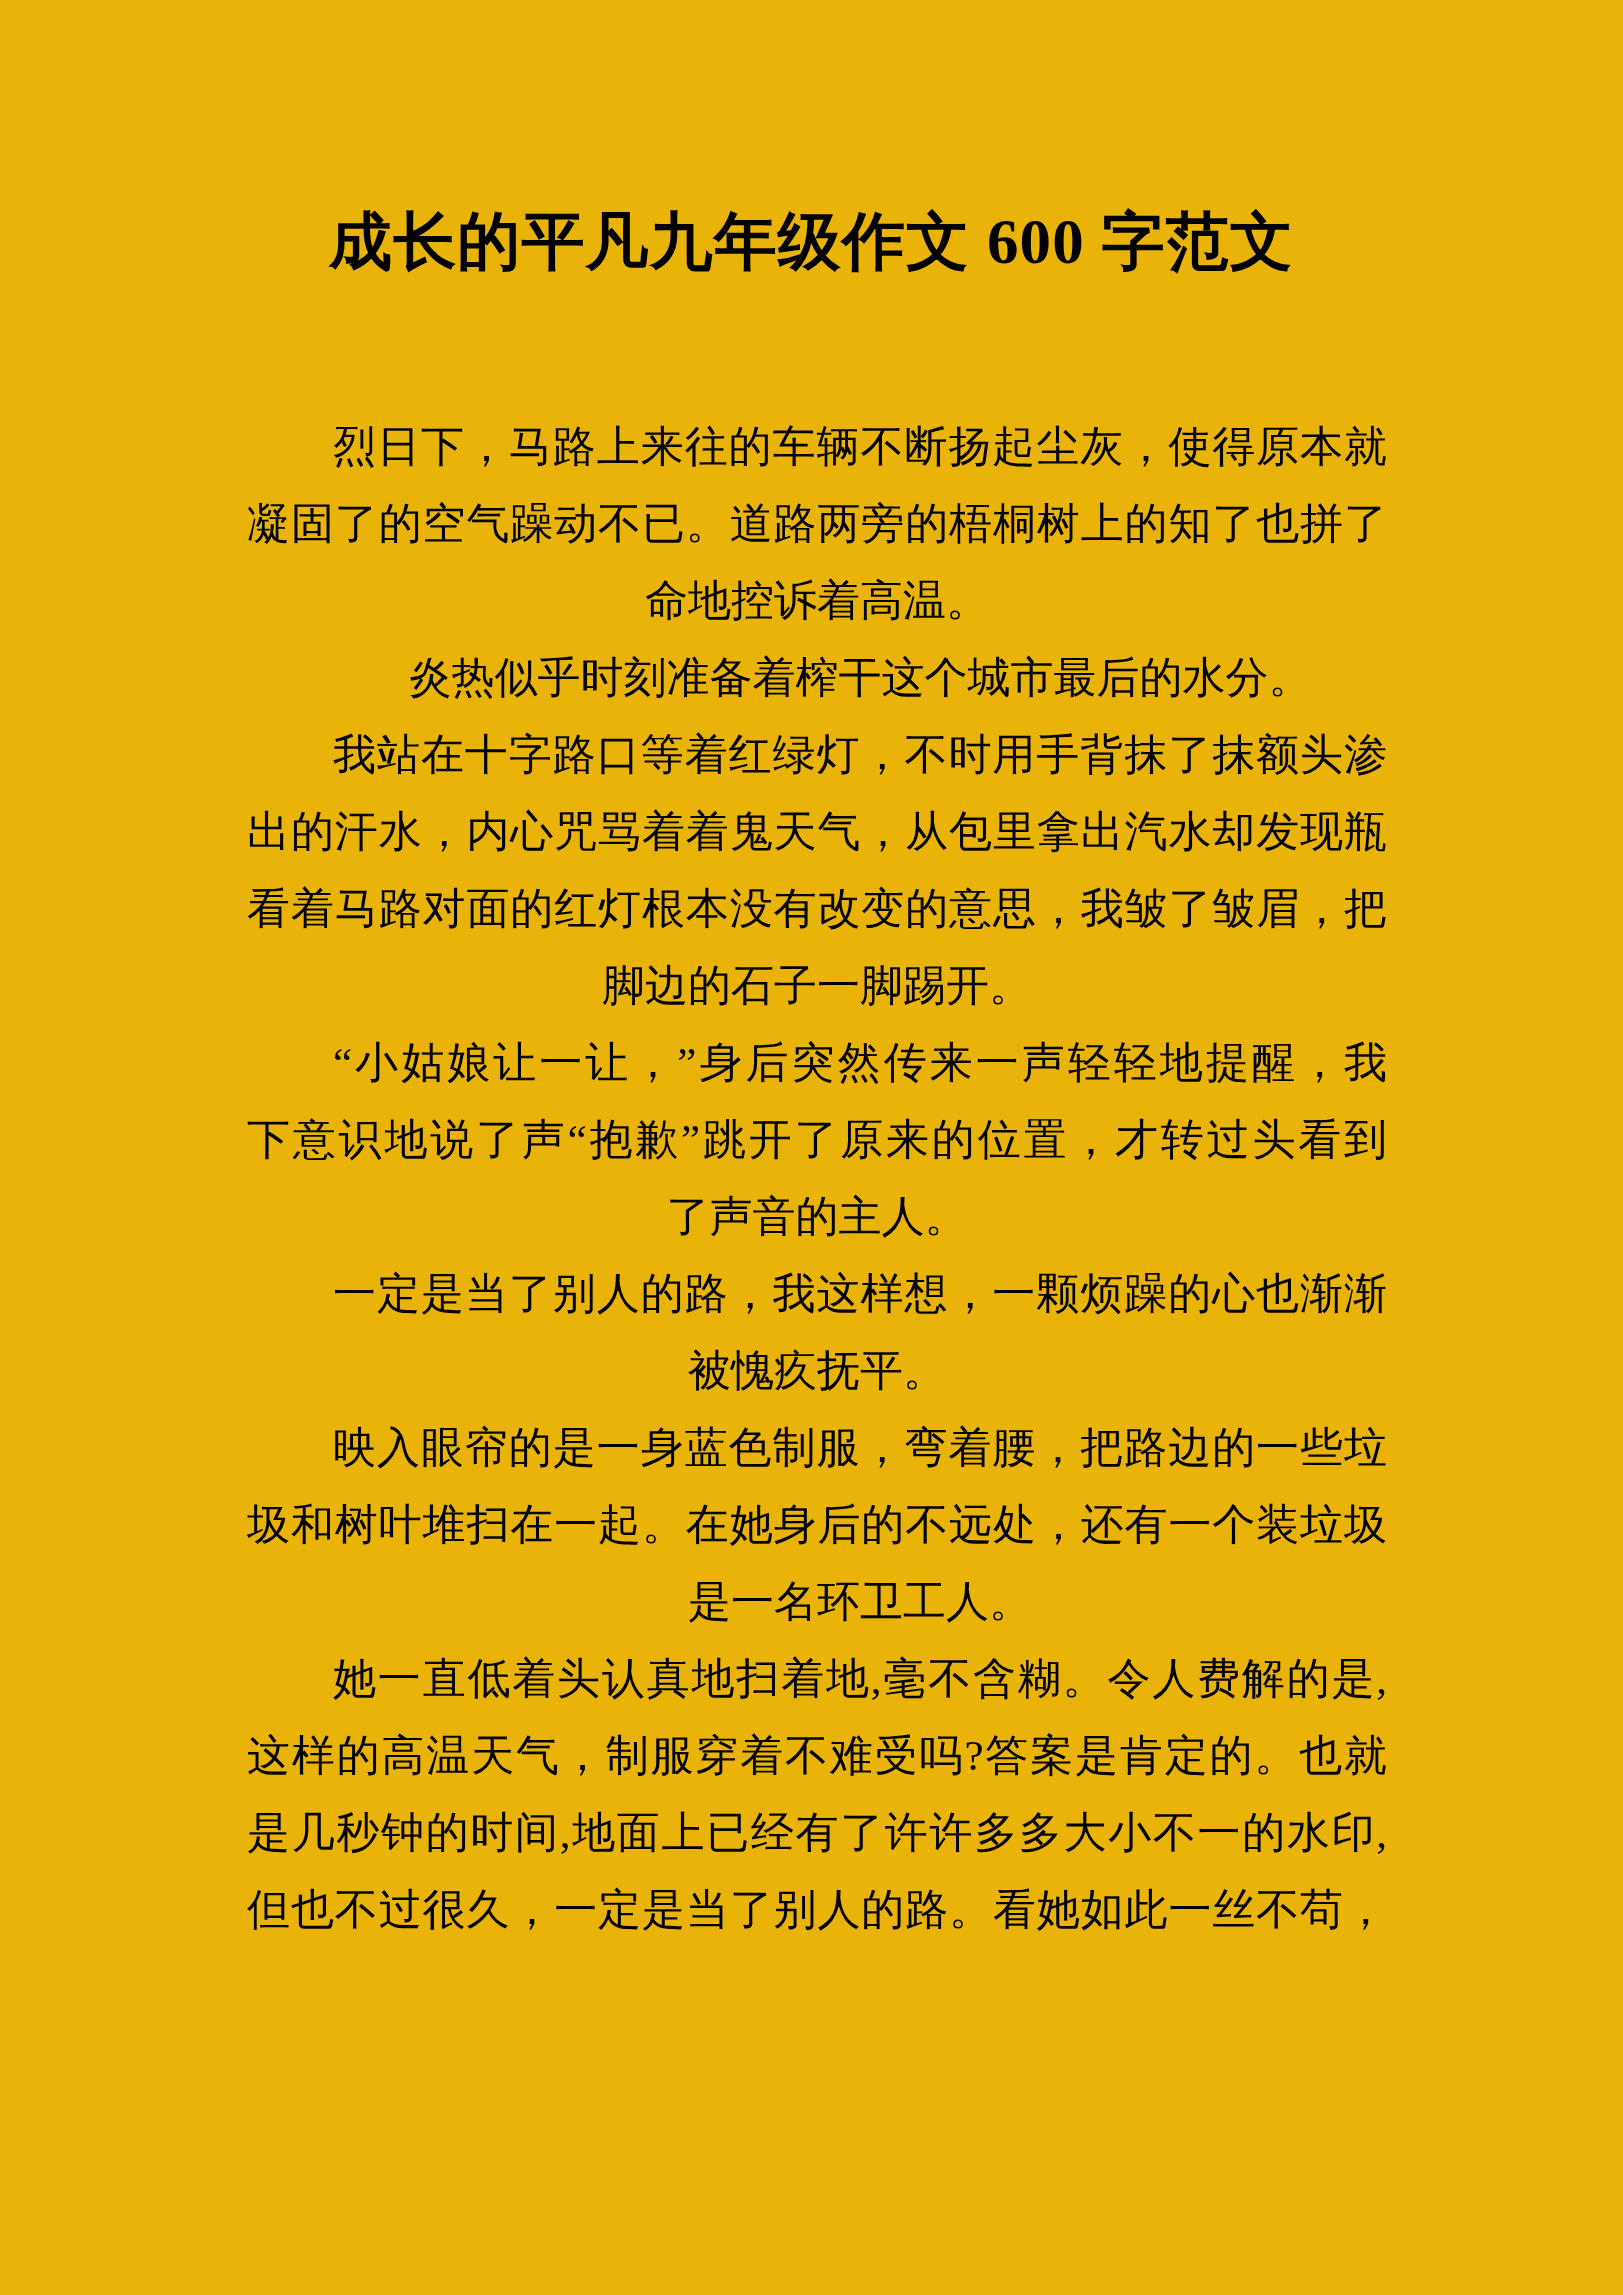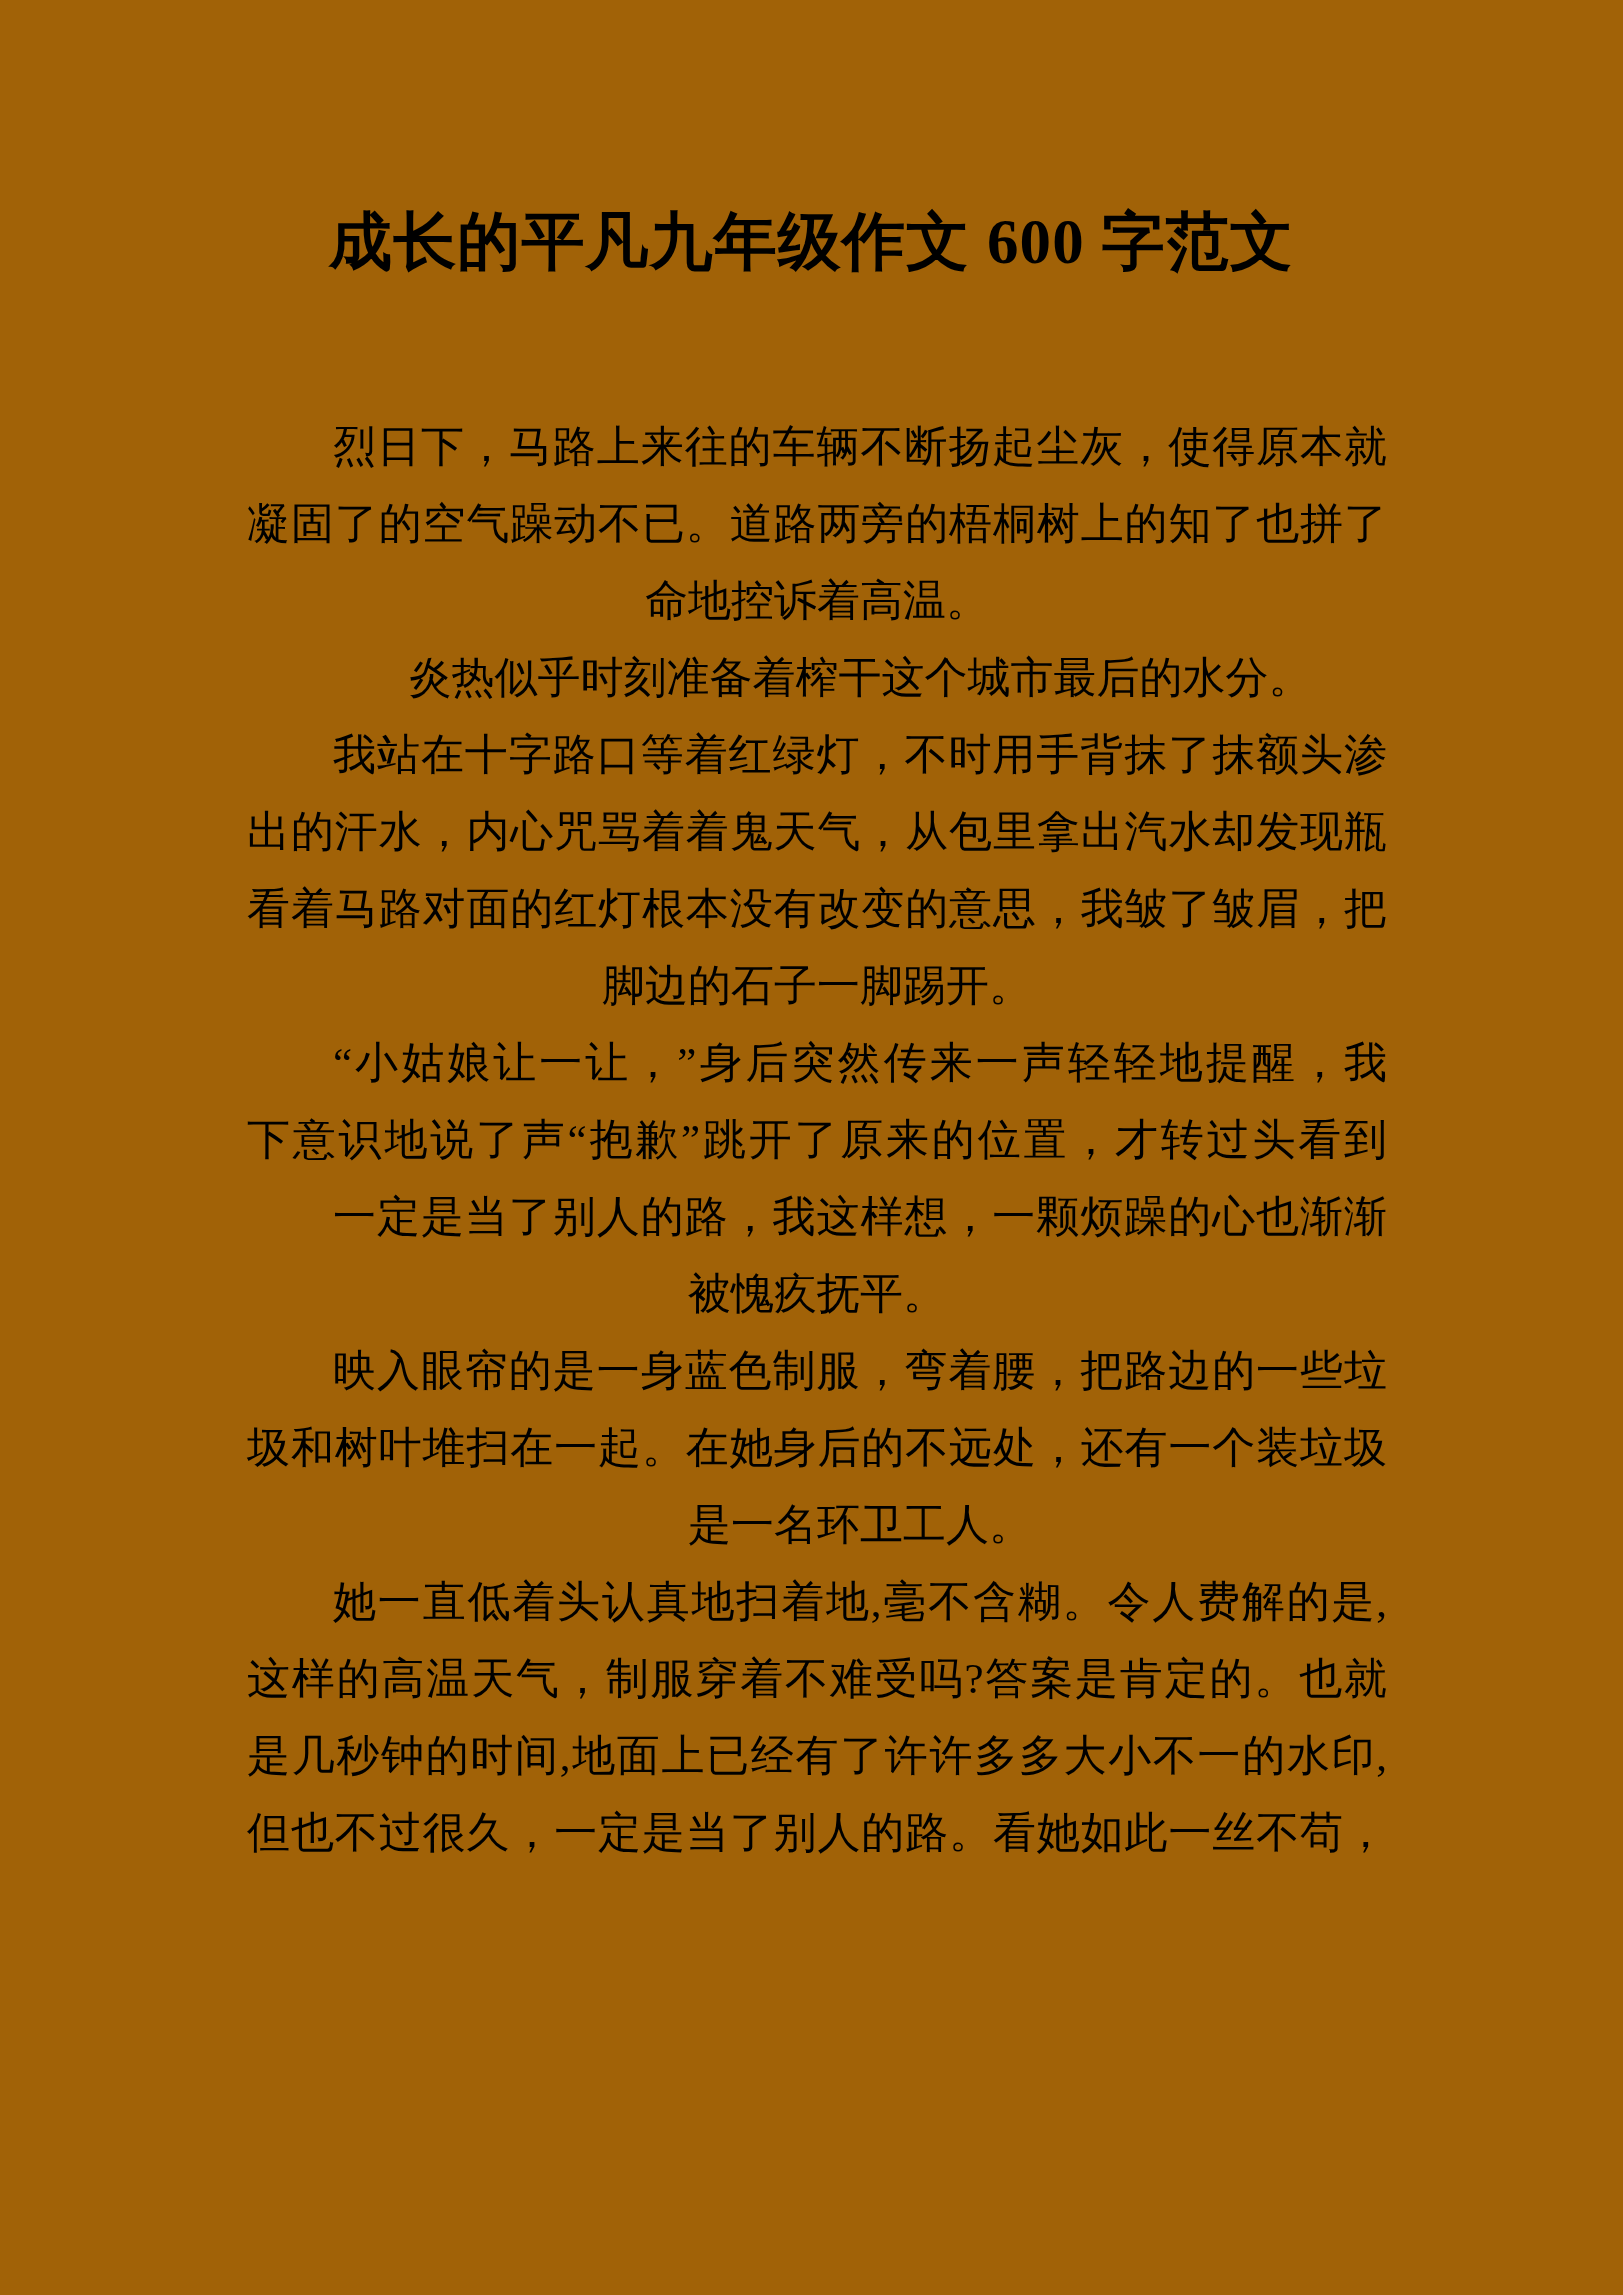--- a/index.html
+++ b/index.html
@@ -4,21 +4,21 @@
 <style>
   html, body {
     margin: 0;
     padding: 0;
     background: #ffffff;
   }
   .page {
     position: relative;
     width: 1623px;
     height: 2295px;
-    background: #a16207;
+    background: #eab308;
     color: #000000;
     font-family: "Liberation Serif", "DejaVu Serif", serif;
     overflow: hidden;
   }
   .doc-title {
     position: absolute;
     top: 202px;
     left: 0;
     width: 100%;
     margin: 0;
@@ -61,20 +61,21 @@
       <div class="text-line fill indent">烈日下，马路上来往的车辆不断扬起尘灰，使得原本就</div>
       <div class="text-line fill">凝固了的空气躁动不已。道路两旁的梧桐树上的知了也拼了</div>
       <div class="text-line">命地控诉着高温。</div>
       <div class="text-line indent">炎热似乎时刻准备着榨干这个城市最后的水分。</div>
       <div class="text-line fill indent">我站在十字路口等着红绿灯，不时用手背抹了抹额头渗</div>
       <div class="text-line fill">出的汗水，内心咒骂着着鬼天气，从包里拿出汽水却发现瓶</div>
       <div class="text-line fill">看着马路对面的红灯根本没有改变的意思，我皱了皱眉，把</div>
       <div class="text-line">脚边的石子一脚踢开。</div>
       <div class="text-line fill indent">“小姑娘让一让，”身后突然传来一声轻轻地提醒，我</div>
       <div class="text-line fill">下意识地说了声“抱歉”跳开了原来的位置，才转过头看到</div>
+      <div class="text-line">了声音的主人。</div>
       <div class="text-line fill indent">一定是当了别人的路，我这样想，一颗烦躁的心也渐渐</div>
       <div class="text-line">被愧疚抚平。</div>
       <div class="text-line fill indent">映入眼帘的是一身蓝色制服，弯着腰，把路边的一些垃</div>
       <div class="text-line fill">圾和树叶堆扫在一起。在她身后的不远处，还有一个装垃圾</div>
       <div class="text-line indent">是一名环卫工人。</div>
       <div class="text-line fill indent">她一直低着头认真地扫着地,毫不含糊。令人费解的是,</div>
       <div class="text-line fill">这样的高温天气，制服穿着不难受吗?答案是肯定的。也就</div>
       <div class="text-line fill">是几秒钟的时间,地面上已经有了许许多多大小不一的水印,</div>
       <div class="text-line fill">但也不过很久，一定是当了别人的路。看她如此一丝不苟，</div>
     </div>

